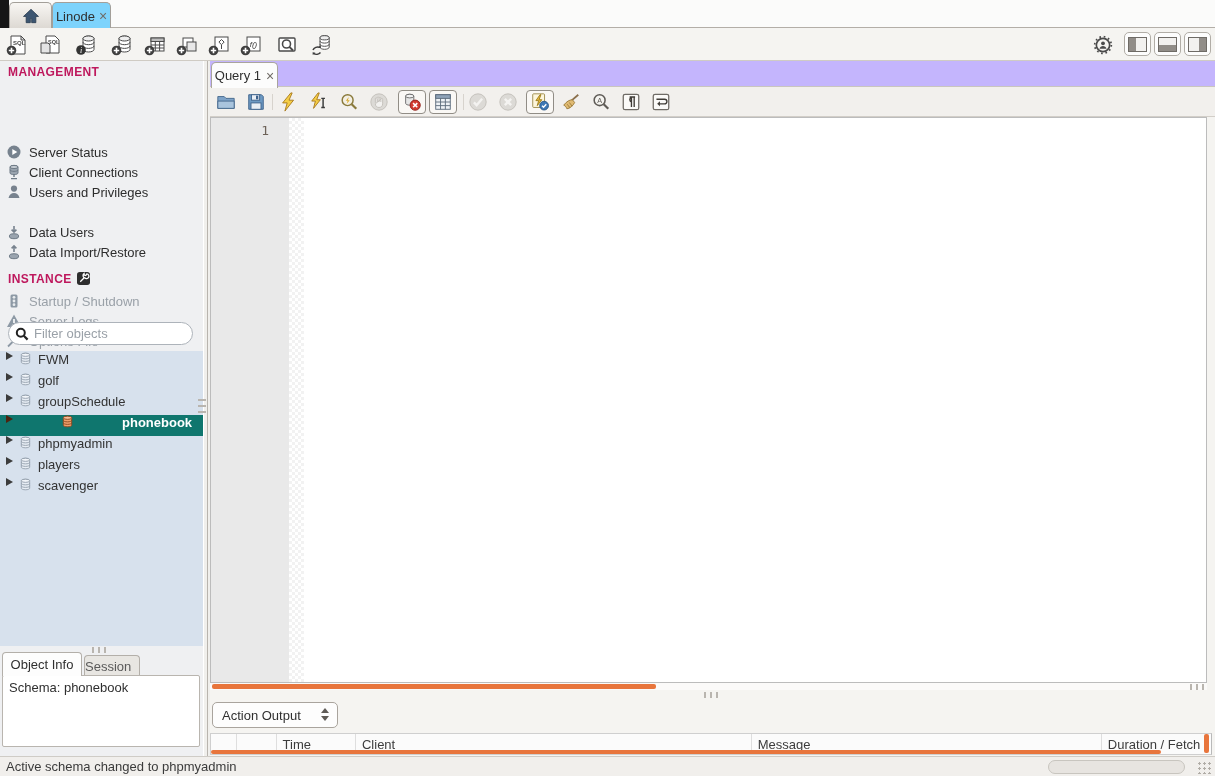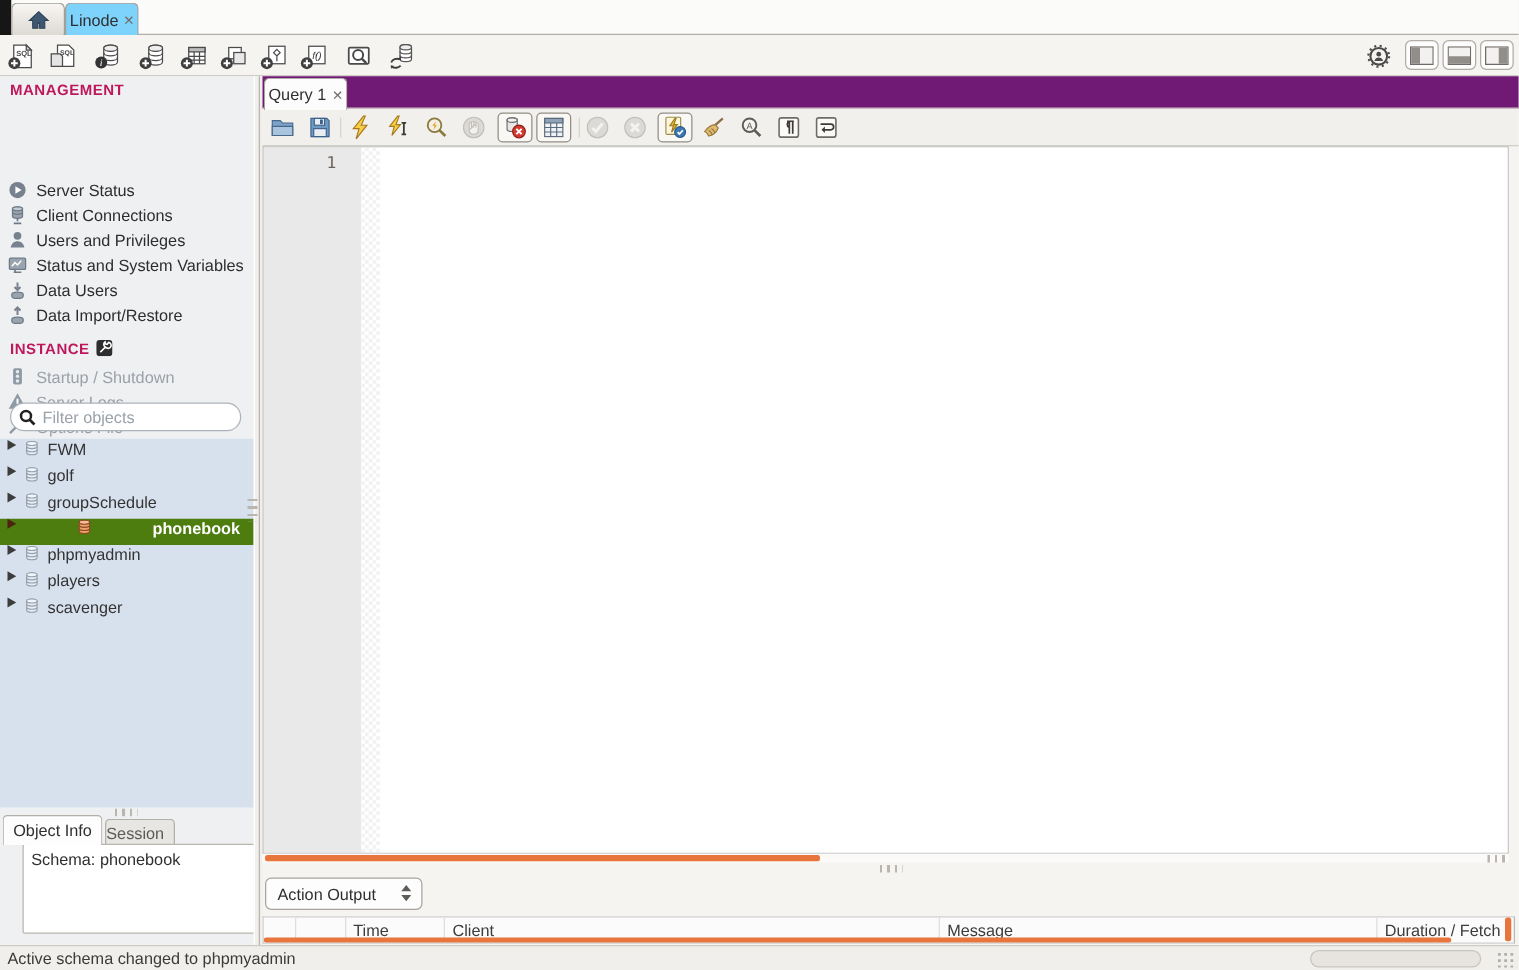--- a/index.html
+++ b/index.html
@@ -30,35 +30,35 @@
   .side-item { position:absolute; left:0; width:203px; height:20px; display:flex; align-items:center; gap:7px; padding-left:6px; white-space:nowrap; cursor:default; }
   .side-item span { color:#2d2d2d; }
   .side-item.disabled span { color:#9aa1a8; }
   #filter-box { left:8px; top:261px; width:185px; height:23px; background:#fff; border:1px solid #adb3ba; border-radius:12px; display:flex; align-items:center; padding-left:6px; gap:5px; }
   #filter-input { border:none; outline:none; width:140px; font-size:13px; font-family:inherit; color:#333; background:transparent; }
   #filter-input::placeholder { color:#9aa1a8; }
   #schema-tree { left:0; top:290px; width:203px; height:295px; background:#d7e1ed; }
   .tree-row { position:absolute; left:0; width:203px; height:21px; display:flex; align-items:flex-start; padding-left:6px; gap:6px; }
   .tree-row .tri { width:0; height:0; border-left:7px solid #3c3c3c; border-top:4px solid transparent; border-bottom:4px solid transparent; }
   .tree-row span.lbl { color:#333; }
-  .tree-row.sel { background:#4d7c0f;gap:48px; }
+  .tree-row.sel { background:#0f766e;gap:48px; }
   .tree-row.sel span.lbl { color:#fff; font-weight:bold; }
   .tree-row.sel .tri { border-left-color:#4d2410; }
   #info-tab-1 { left:2px; top:591px; width:80px; height:24px; background:#fdfdfd; border:1px solid #b3afa9; border-bottom:none; border-radius:4px 4px 0 0; display:flex; align-items:center; justify-content:center; z-index:2; }
   #info-tab-2 { left:84px; top:594px; width:56px; height:21px; background:#e8e6e2; border:1px solid #b3afa9; border-bottom:none; border-radius:4px 4px 0 0; display:flex; align-items:center; justify-content:flex-start; color:#5a5a5a; }
-  #info-box { left:2px; top:614px; width:198px; height:72px; background:#fff; border:1px solid #b9b5af; border-radius:2px; padding:4px 6px;margin-left:16px; }
+  #info-box { left:2px; top:614px; width:198px; height:72px; background:#fff; border:1px solid #b9b5af; border-radius:2px; padding:4px 6px; }
 
   
   #v-splitter { left:203px; top:61px; width:7px; height:695px; background:#f0efec; border-left:1px solid #fff; }
   #v-splitter .line { position:absolute; left:3px; top:0; width:1px; height:695px; background:#b8b4ae; }
   .dash-grip-v { position:absolute; width:8px; height:18px; background:repeating-linear-gradient(#b9b5af 0 2px, transparent 2px 6px); }
 
   
   #main { left:210px; top:61px; width:1005px; height:695px; }
-  #query-tabstrip { left:0; top:0; width:1005px; height:26px; background:#701a75; border-bottom:1px solid #c9c5bf; }
+  #query-tabstrip { left:0; top:0; width:1005px; height:26px; background:#c4b5fd; border-bottom:1px solid #c9c5bf; }
   #query-tab { position:absolute; left:1px; top:1px; width:67px; height:26px; background:#fcfcfc; border:1px solid #a9a49d; border-bottom:none; border-radius:5px 5px 0 0; display:flex; align-items:center; justify-content:center; gap:5px; z-index:2; }
   #editor-toolbar { left:0; top:26px; width:1005px; height:30px; background:#f2f0ed; border-bottom:1px solid #d2cec8; }
   .ebtn { position:absolute; top:3px; width:24px; height:24px; display:flex; align-items:center; justify-content:center; }
   .ebtn.pressed { width:28px; border:1px solid #918d86; border-radius:4px; background:#faf8f5; }
   .esep { position:absolute; top:7px; width:1px; height:16px; background:#d7d3cd; }
   #editor { left:0; top:56px; width:997px; height:566px; background:#fff; border:1px solid #bcbcbc; display:flex; }
   #gutter { width:78px; height:100%; background:#e9e9e9; text-align:right; padding:5px 20px 0 0; font-family:"DejaVu Sans Mono","Liberation Mono",monospace; font-size:13px; color:#6d6258; }
   #foldstrip { width:15px; height:100%; background-image:conic-gradient(#f2f2f2 25%, #fff 25% 50%, #f2f2f2 50% 75%, #fff 75%); background-size:6px 6px; }
   #editor-hscroll { left:0; top:622px; width:997px; height:7px; background:#fbfaf9; }
   #editor-hscroll .thumb { position:absolute; left:2px; top:1px; width:444px; height:5px; background:#e8753c; border-radius:2px; }
@@ -235,28 +235,20 @@
       </svg>
     <span>Client Connections</span>
   </div>
   <div class="side-item" style="top:121px">
     <svg class="i16" viewBox="0 0 16 16">
         <circle cx="8" cy="4.6" r="3.1" fill="#77828e"></circle>
         <path d="M2.5 14c.7-3.4 2.9-5 5.5-5s4.8 1.6 5.5 5z" fill="#77828e"></path>
       </svg>
     <span>Users and Privileges</span>
   </div>
-  <div class="side-item" style="top:141px">
-    <svg class="i16" viewBox="0 0 16 16">
-        <rect x="1.5" y="2.5" width="13" height="9" rx="1" fill="#9aa4af" stroke="#6e7a86"></rect>
-        <path d="M3.5 9l2.5-3 2 2 3-3.5" fill="none" stroke="#fff" stroke-width="1.2"></path>
-        <path d="M6 12v1.5M5 13.8h6" stroke="#6e7a86" stroke-width="1.3"></path>
-      </svg>
-    <span>Status and System Variables</span>
-  </div>
   <div class="side-item" style="top:161px">
     <svg class="i16" viewBox="0 0 16 16">
         <path d="M8 2v6M5.6 5.6 8 8l2.4-2.4" fill="none" stroke="#77828e" stroke-width="1.6"></path>
         <ellipse cx="8" cy="11.5" rx="4.5" ry="1.8" fill="#9aa4af" stroke="#6e7a86"></ellipse>
         <path d="M3.5 11.5v1.4c0 1 2 1.8 4.5 1.8s4.5-.8 4.5-1.8v-1.4" fill="#9aa4af" stroke="#6e7a86"></path>
       </svg>
     <span>Data Users</span>
   </div>
   <div class="side-item" style="top:181px">
     <svg class="i16" viewBox="0 0 16 16">

